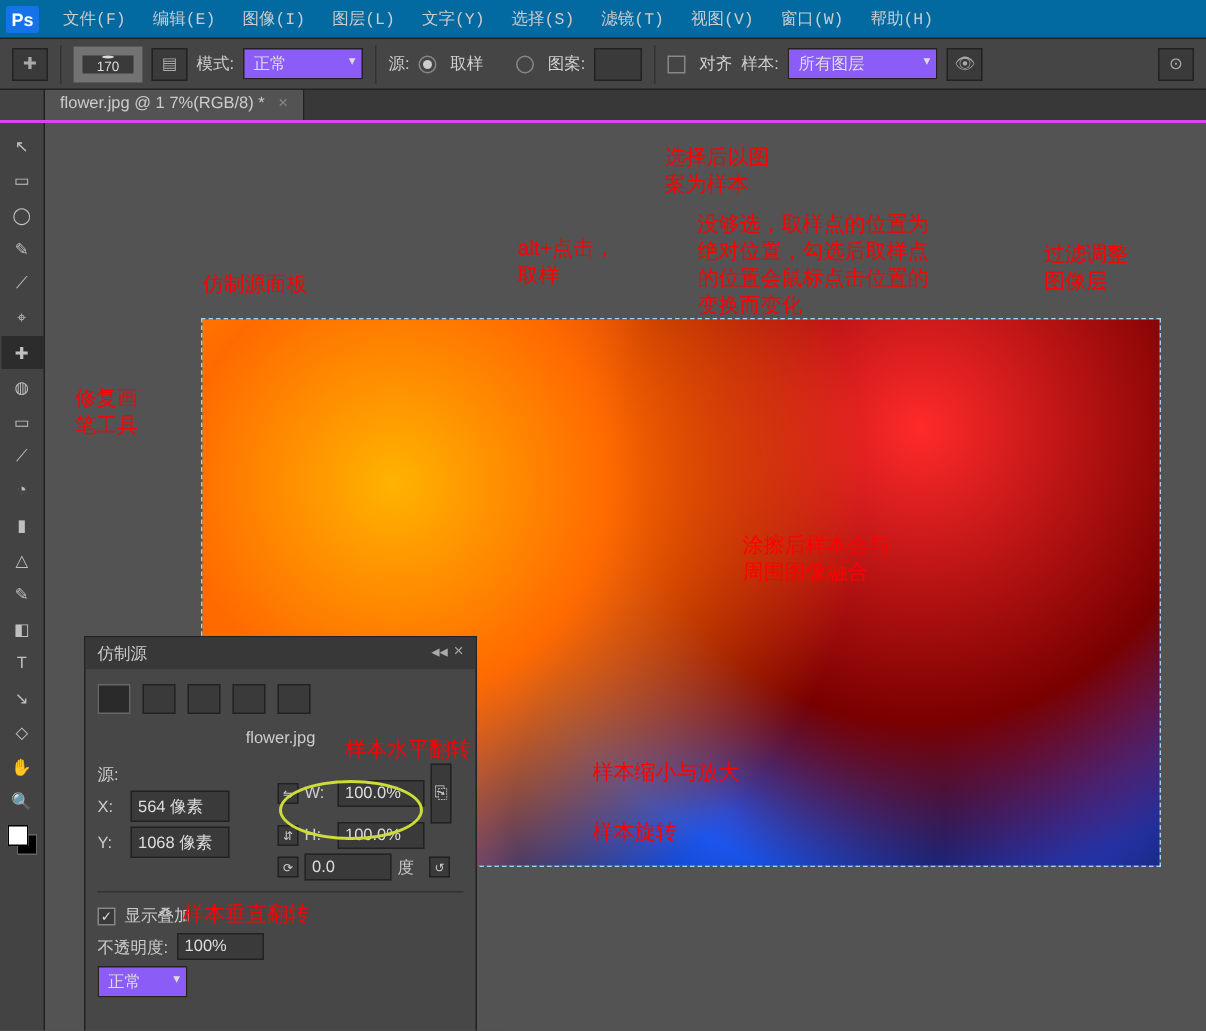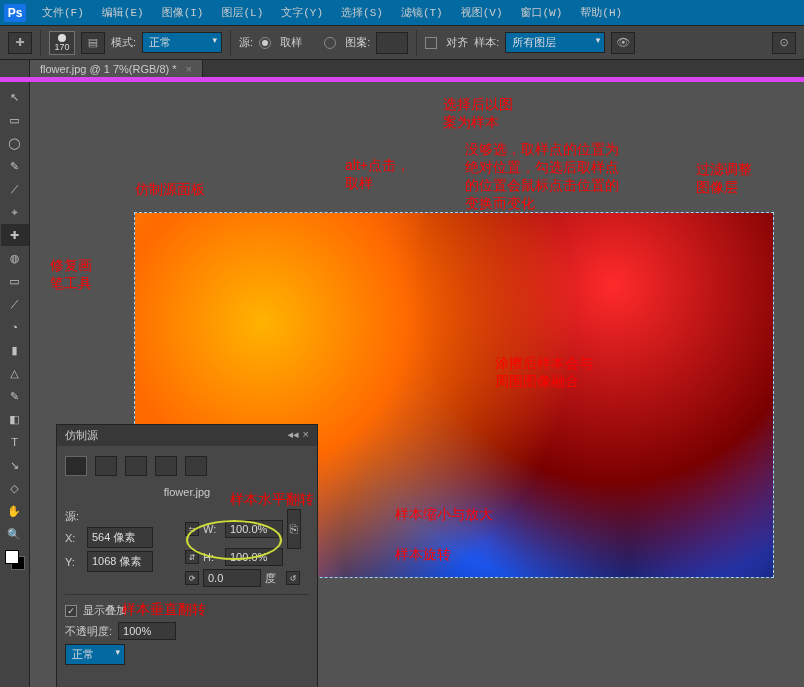--- a/index.html
+++ b/index.html
@@ -2,30 +2,30 @@
 <html><head>
 <meta charset="utf-8">
 <style>
 * { margin:0; padding:0; box-sizing:border-box; font-family:"Microsoft YaHei",sans-serif; font-size:11px; }
 body { background:#535353; color:#d0d0d0; width:804px; height:687px; overflow:hidden; position:relative; }
 .menubar { background:#0369a1; height:26px; display:flex; align-items:center; padding:0 4px; gap:2px; border-bottom:1px solid #222; }
 .ps-logo { width:22px; height:18px; background:#1473e6; color:#fff; font-weight:bold; font-size:12px; display:flex; align-items:center; justify-content:center; border-radius:2px; margin-right:6px; }
 .menu-item { padding:2px 8px; color:#ccc; cursor:default;font-family:Liberation Mono, monospace; }
 .optionsbar { background:#454545; height:34px; border-bottom:1px solid #222; display:flex; align-items:center; padding:0 8px; gap:6px; }
 .opt-sep { width:1px; height:26px; background:#333; margin:0 2px; }
-.brush-prev { width:26px; height:24px; background:#3a3a3a; border:1px solid #737373; display:flex; flex-direction:column; align-items:center; justify-content:center; color:#ddd; }
+.brush-prev { width:46px; height:24px; background:#3a3a3a; border:6px solid #737373; display:flex; flex-direction:column; align-items:center; justify-content:center; color:#ddd; }
 .brush-dot { width:8px; height:8px; border-radius:50%; background:#ddd; }
 .opt-label { color:#ccc; }
-.dropdown { background:#0369a1; border:1px solid #222; padding:2px 16px 2px 6px; color:#ddd; position:relative; min-width:80px; }
+.dropdown { background:#8b5cf6; border:1px solid #222; padding:2px 16px 2px 6px; color:#ddd; position:relative; min-width:80px; }
 .dropdown::after { content:"▾"; position:absolute; right:4px; top:2px; font-size:9px; }
 .radio { width:12px; height:12px; border:1px solid #888; border-radius:50%; display:inline-flex; align-items:center; justify-content:center; margin-right:3px; }
 .radio.checked::after { content:""; width:6px; height:6px; border-radius:50%; background:#ccc; }
 .check { width:12px; height:12px; border:1px solid #888; display:inline-block; margin-right:3px; }
 .icon-btn { width:24px; height:22px; background:#3a3a3a; border:1px solid #222; display:flex; align-items:center; justify-content:center; color:#aaa; }
-.tabbar { background:#383838; height:22px; border-bottom:5px solid #d946ef; display:flex; }
+.tabbar { background:#383838; height:22px; border-bottom:2px solid #d946ef; display:flex; }
 .doc-tab { background:#535353; padding:3px 10px; color:#ccc; border-right:1px solid #222; }
 .doc-tab .x { margin-left:6px; color:#888; }
 .workspace { display:flex; height:calc(100% - 82px); }
 .toolbar { background:#434343; width:30px; border-right:1px solid #222; padding-top:4px; display:flex; flex-direction:column; gap:1px; }
 .tool { width:28px; height:22px; display:flex; align-items:center; justify-content:center; color:#c0c0c0; margin:0 auto; }
 .tool.sel { background:#2c2c2c; }
 .canvas-area { flex:1; position:relative; background:#535353; }
 .canvas { position:absolute; left:104px; top:130px; width:640px; height:366px; border:1px dashed #9cd4ff; overflow:hidden; }
 .grad { position:absolute; inset:0; background:
   radial-gradient(circle at 20% 30%, #ffb300 0%, #ff6a00 25%, transparent 55%),

